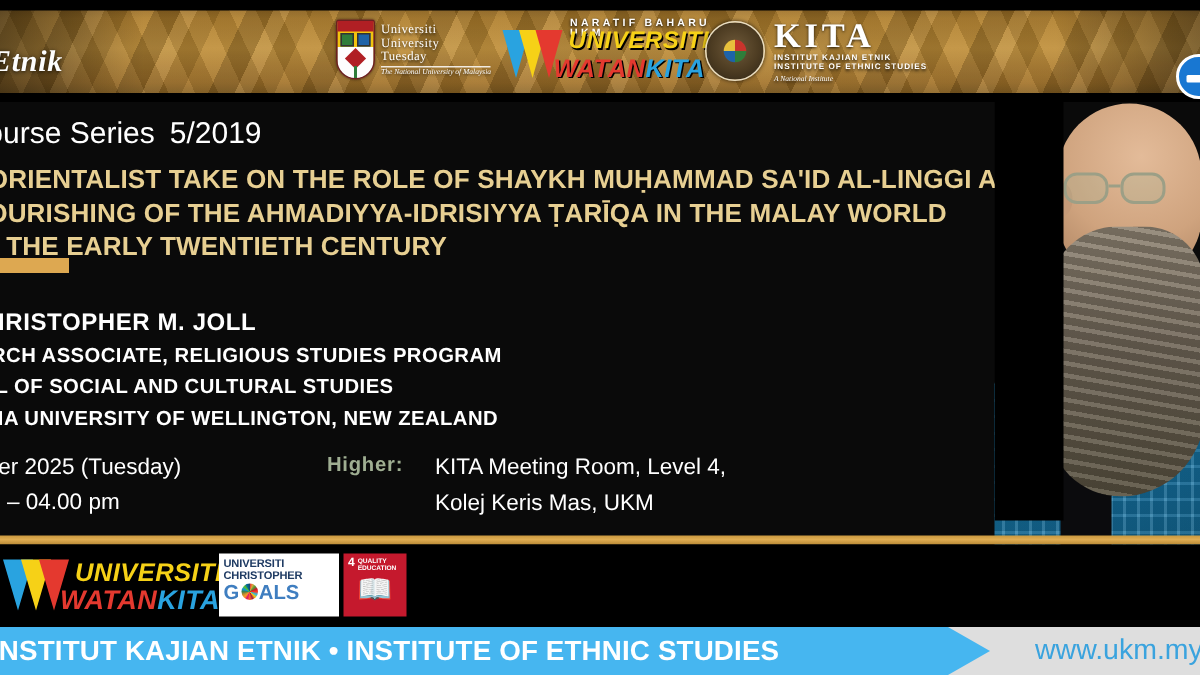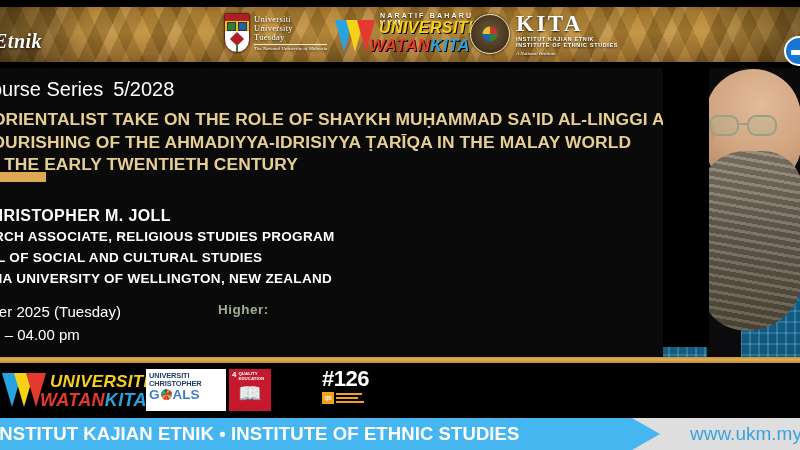--- a/index.html
+++ b/index.html
@@ -255,21 +255,21 @@
         <div class="k4">A National Institute</div>
       </div>
     </div>
 
     <div class="corner-badge"></div>
   </div>
 
   <div class="body-area">
 
     <div class="series">
-      <span>Discourse Series</span><span class="num">5/2028</span>
+      <span>Discourse Series</span><span class="num">5/2019</span>
     </div>
 
     <div class="title">
       <div>A SUFI ORIENTALIST TAKE ON THE ROLE OF SHAYKH MUḤAMMAD SA'ID AL-LINGGI AND</div>
       <div>THE FLOURISHING OF THE AHMADIYYA-IDRISIYYA ṬARĪQA IN THE MALAY WORLD</div>
       <div>DURING THE EARLY TWENTIETH CENTURY</div>
     </div>
 
     <div class="goldbar"></div>
 
@@ -279,20 +279,24 @@
       <div class="rl">SCHOOL OF SOCIAL AND CULTURAL STUDIES</div>
       <div class="rl">VICTORIA UNIVERSITY OF WELLINGTON, NEW ZEALAND</div>
     </div>
 
     <div class="datecol">
       <div class="d1">28 October 2025 (Tuesday)</div>
       <div class="d2">02.30 pm – 04.00 pm</div>
     </div>
 
     <div class="venue-lbl">Higher:</div>
+    <div class="venue-val">
+      <div>KITA Meeting Room, Level 4,</div>
+      <div>Kolej Keris Mas, UKM</div>
+    </div>
   </div>
 
   <div class="portrait">
     <div class="p-shirt"></div>
     <div class="p-chest"></div>
     <div class="p-neck"></div>
     <div class="p-head"></div>
     <div class="p-ear"></div>
     <div class="p-beard"></div>
     <div class="p-glass">
@@ -331,31 +335,20 @@
       </div>
     </div>
 
     <div class="sdg4">
       <div class="sdg-n">4</div>
       <div class="sdg-l">QUALITY EDUCATION</div>
       <div class="sdg-ic">📖</div>
     </div>
 
 
-    <div class="qs">
-      <div class="big">#126</div>
-      <div class="sub">
-        <div class="sq">QS</div>
-        <div class="lines">
-          <div class="ln" style="width:26px"></div>
-          <div class="ln" style="width:22px"></div>
-          <div class="ln" style="width:28px"></div>
-        </div>
-      </div>
-    </div>
 
   </div>
 
   <div class="bottombar">
     <div class="bluearrow">
       <span>INSTITUT KAJIAN ETNIK • INSTITUTE OF ETHNIC STUDIES</span>
     </div>
     <div class="weburl">www.ukm.my/kita</div>
   </div>
 

